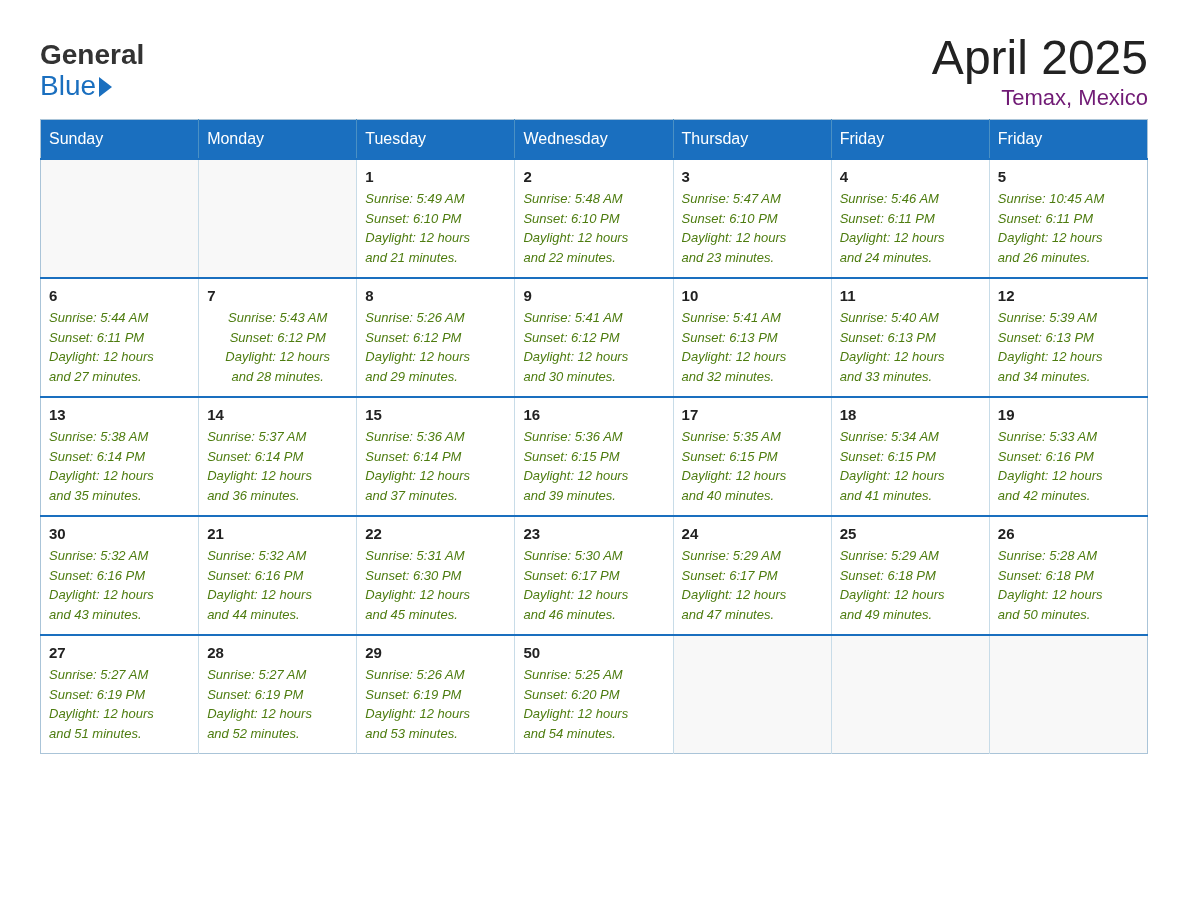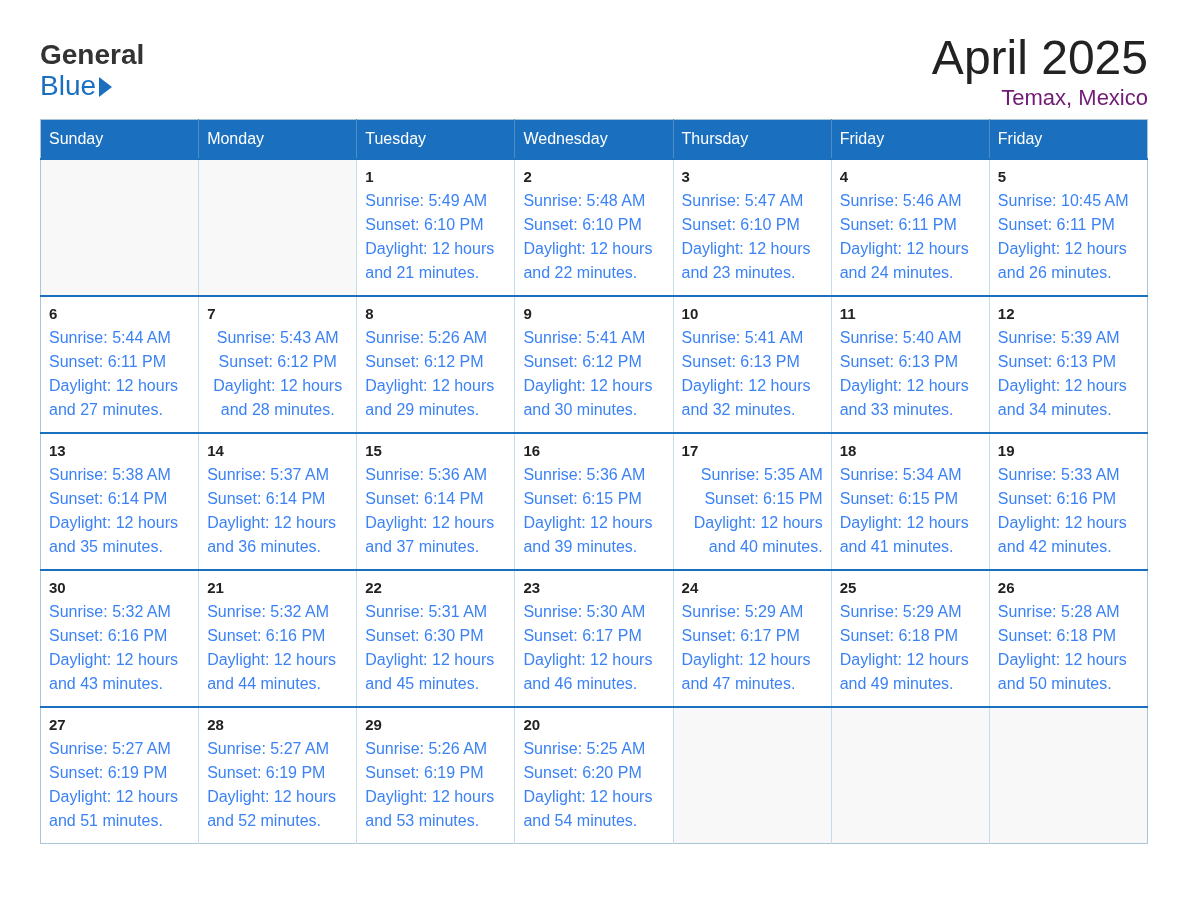--- a/index.html
+++ b/index.html
@@ -70,23 +70,24 @@
     .calendar tbody tr td:last-child {
       border-right: none;
     }
     .day-number {
       font-size: 15px;
       font-weight: bold;
       color: #222;
       margin-bottom: 4px;
     }
     .day-info {
-      font-size: 16px;
-      color: #3b82f6;
+      font-size: 13px;
+      color: #4d7c0f;
       line-height: 1.5;
+      font-style: italic;
     }
     .empty-cell {
       background: #f8f8f8;
     }
   </style>
 </head>
 <body>
 
 <div class="header">
   <div class="logo">
@@ -231,21 +232,21 @@
         </td>
         <td>
           <div class="day-number">16</div>
           <div class="day-info" style="white-space: pre-line;">Sunrise: 5:36 AM
 Sunset: 6:15 PM
 Daylight: 12 hours
 and 39 minutes.</div>
         </td>
         <td>
           <div class="day-number">17</div>
-          <div class="day-info" style="white-space: pre-line; text-align: right;">Sunrise: 5:35 AM
+          <div class="day-info" style="white-space: pre-line;">Sunrise: 5:35 AM
 Sunset: 6:15 PM
 Daylight: 12 hours
 and 40 minutes.</div>
         </td>
         <td>
           <div class="day-number">18</div>
           <div class="day-info" style="white-space: pre-line;">Sunrise: 5:34 AM
 Sunset: 6:15 PM
 Daylight: 12 hours
 and 41 minutes.</div>
@@ -325,21 +326,21 @@
 and 52 minutes.</div>
         </td>
         <td>
           <div class="day-number">29</div>
           <div class="day-info" style="white-space: pre-line;">Sunrise: 5:26 AM
 Sunset: 6:19 PM
 Daylight: 12 hours
 and 53 minutes.</div>
         </td>
         <td>
-          <div class="day-number">20</div>
+          <div class="day-number">50</div>
           <div class="day-info" style="white-space: pre-line;">Sunrise: 5:25 AM
 Sunset: 6:20 PM
 Daylight: 12 hours
 and 54 minutes.</div>
         </td>
         <td class="empty-cell"></td>
         <td class="empty-cell"></td>
         <td class="empty-cell"></td>
       </tr>
     </tbody>

